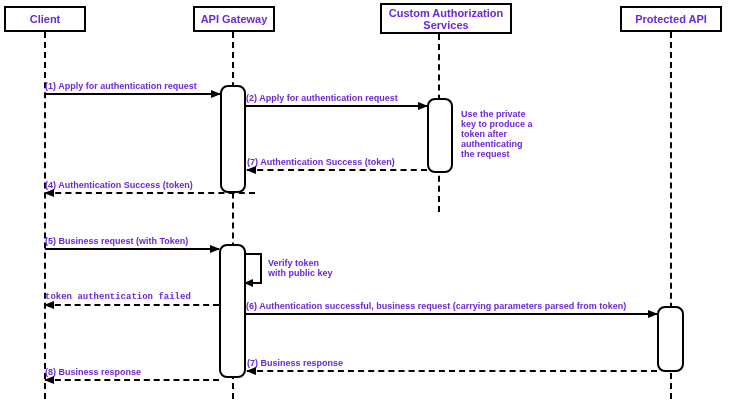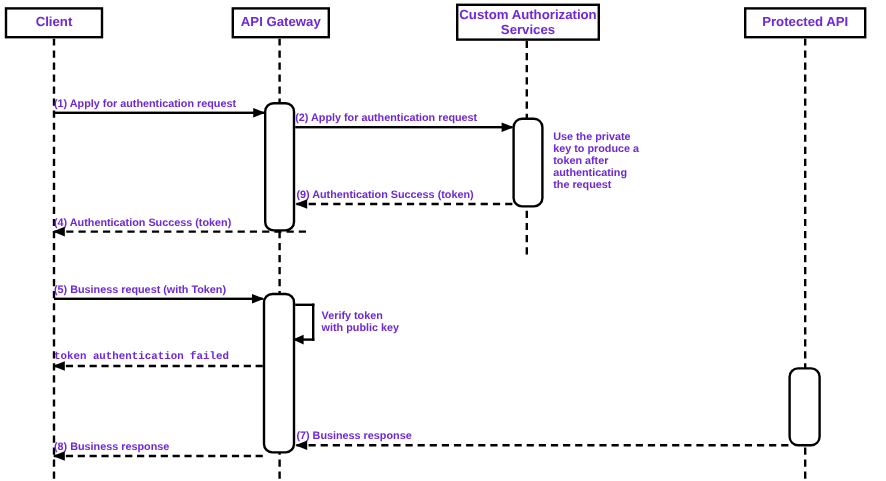--- a/index.html
+++ b/index.html
@@ -61,21 +61,21 @@
   <div class="lifeline" style="left:232px; top:32px; height:367px;"></div>
   <div class="lifeline" style="left:438px; top:34px; height:178px;"></div>
   <div class="lifeline" style="left:670px; top:32px; height:367px;"></div>
 
   <div class="actor" style="left:4px; top:6px; width:82px; height:26px;">
     <span>Client</span>
   </div>
   <div class="actor" style="left:193px; top:6px; width:82px; height:26px;">
     <span>API Gateway</span>
   </div>
-  <div class="actor" style="left:380px; top:3px; width:120px; height:31px;">
+  <div class="actor" style="left:380px; top:3px; width:132px; height:31px;">
     <span>Custom Authorization
 Services</span>
   </div>
   <div class="actor" style="left:609px; top:6px; width:102px; height:26px;margin-left:11px;">
     <span>Protected API</span>
   </div>
 
   <div class="activation" style="left:220px; top:85px; width:26px; height:108px;"></div>
   <div class="activation" style="left:427px; top:98px; width:26px; height:75px;"></div>
   <div class="activation" style="left:219px; top:244px; width:27px; height:134px;"></div>
@@ -93,21 +93,21 @@
     <div class="arr arr-r"></div>
   </div>
 
   <div class="note" style="left:461px; top:109px; width:100px;">Use the private
 key to produce a
 token after
 authenticating
 the request</div>
 
   <div class="msg dashed" style="left:247px; top:155px; width:180px;">
-    <div class="lbl">(9) Authentication Success (token)</div>
+    <div class="lbl">(7) Authentication Success (token)</div>
     <div class="line"></div>
     <div class="arr arr-l"></div>
   </div>
 
   <div class="msg dashed" style="left:45px; top:178px; width:210px;">
     <div class="lbl">(4) Authentication Success (token)</div>
     <div class="line"></div>
     <div class="arr arr-l"></div>
   </div>
 
@@ -122,20 +122,25 @@
   </div>
   <div class="float-lbl" style="left:268px; top:258px;">Verify token
 with public key</div>
 
   <div class="msg dashed" style="left:45px; top:290px; width:174px;font-family:Liberation Mono, monospace;">
     <div class="lbl">token authentication failed</div>
     <div class="line"></div>
     <div class="arr arr-l"></div>
   </div>
 
+  <div class="msg solid" style="left:246px; top:299px; width:411px;">
+    <div class="lbl">(6) Authentication successful, business request (carrying parameters parsed from token)</div>
+    <div class="line"></div>
+    <div class="arr arr-r"></div>
+  </div>
 
   <div class="msg dashed" style="left:247px; top:356px; width:410px;">
     <div class="lbl">(7) Business response</div>
     <div class="line"></div>
     <div class="arr arr-l"></div>
   </div>
 
   <div class="msg dashed" style="left:45px; top:365px; width:174px;">
     <div class="lbl">(8) Business response</div>
     <div class="line"></div>

